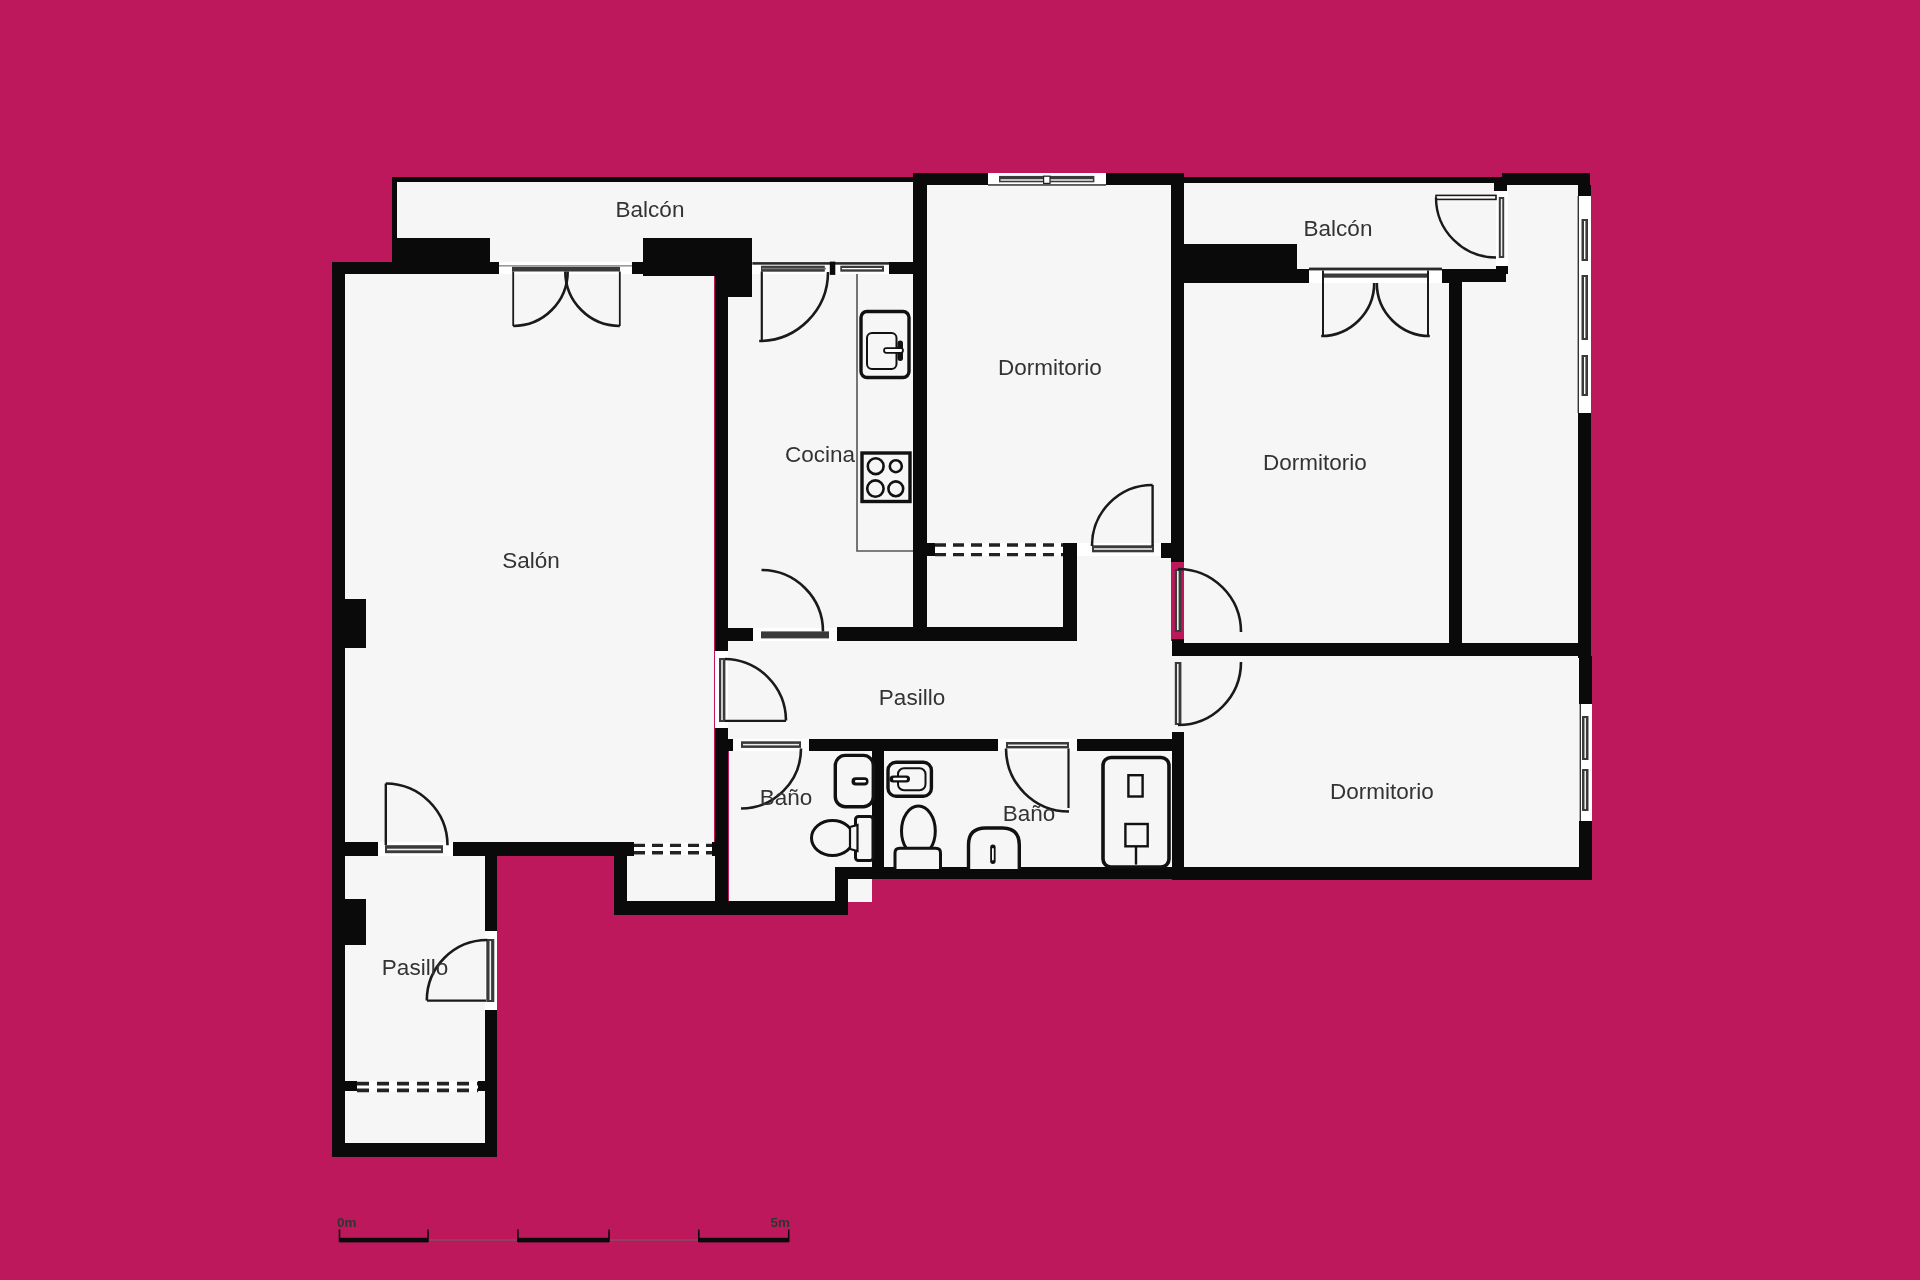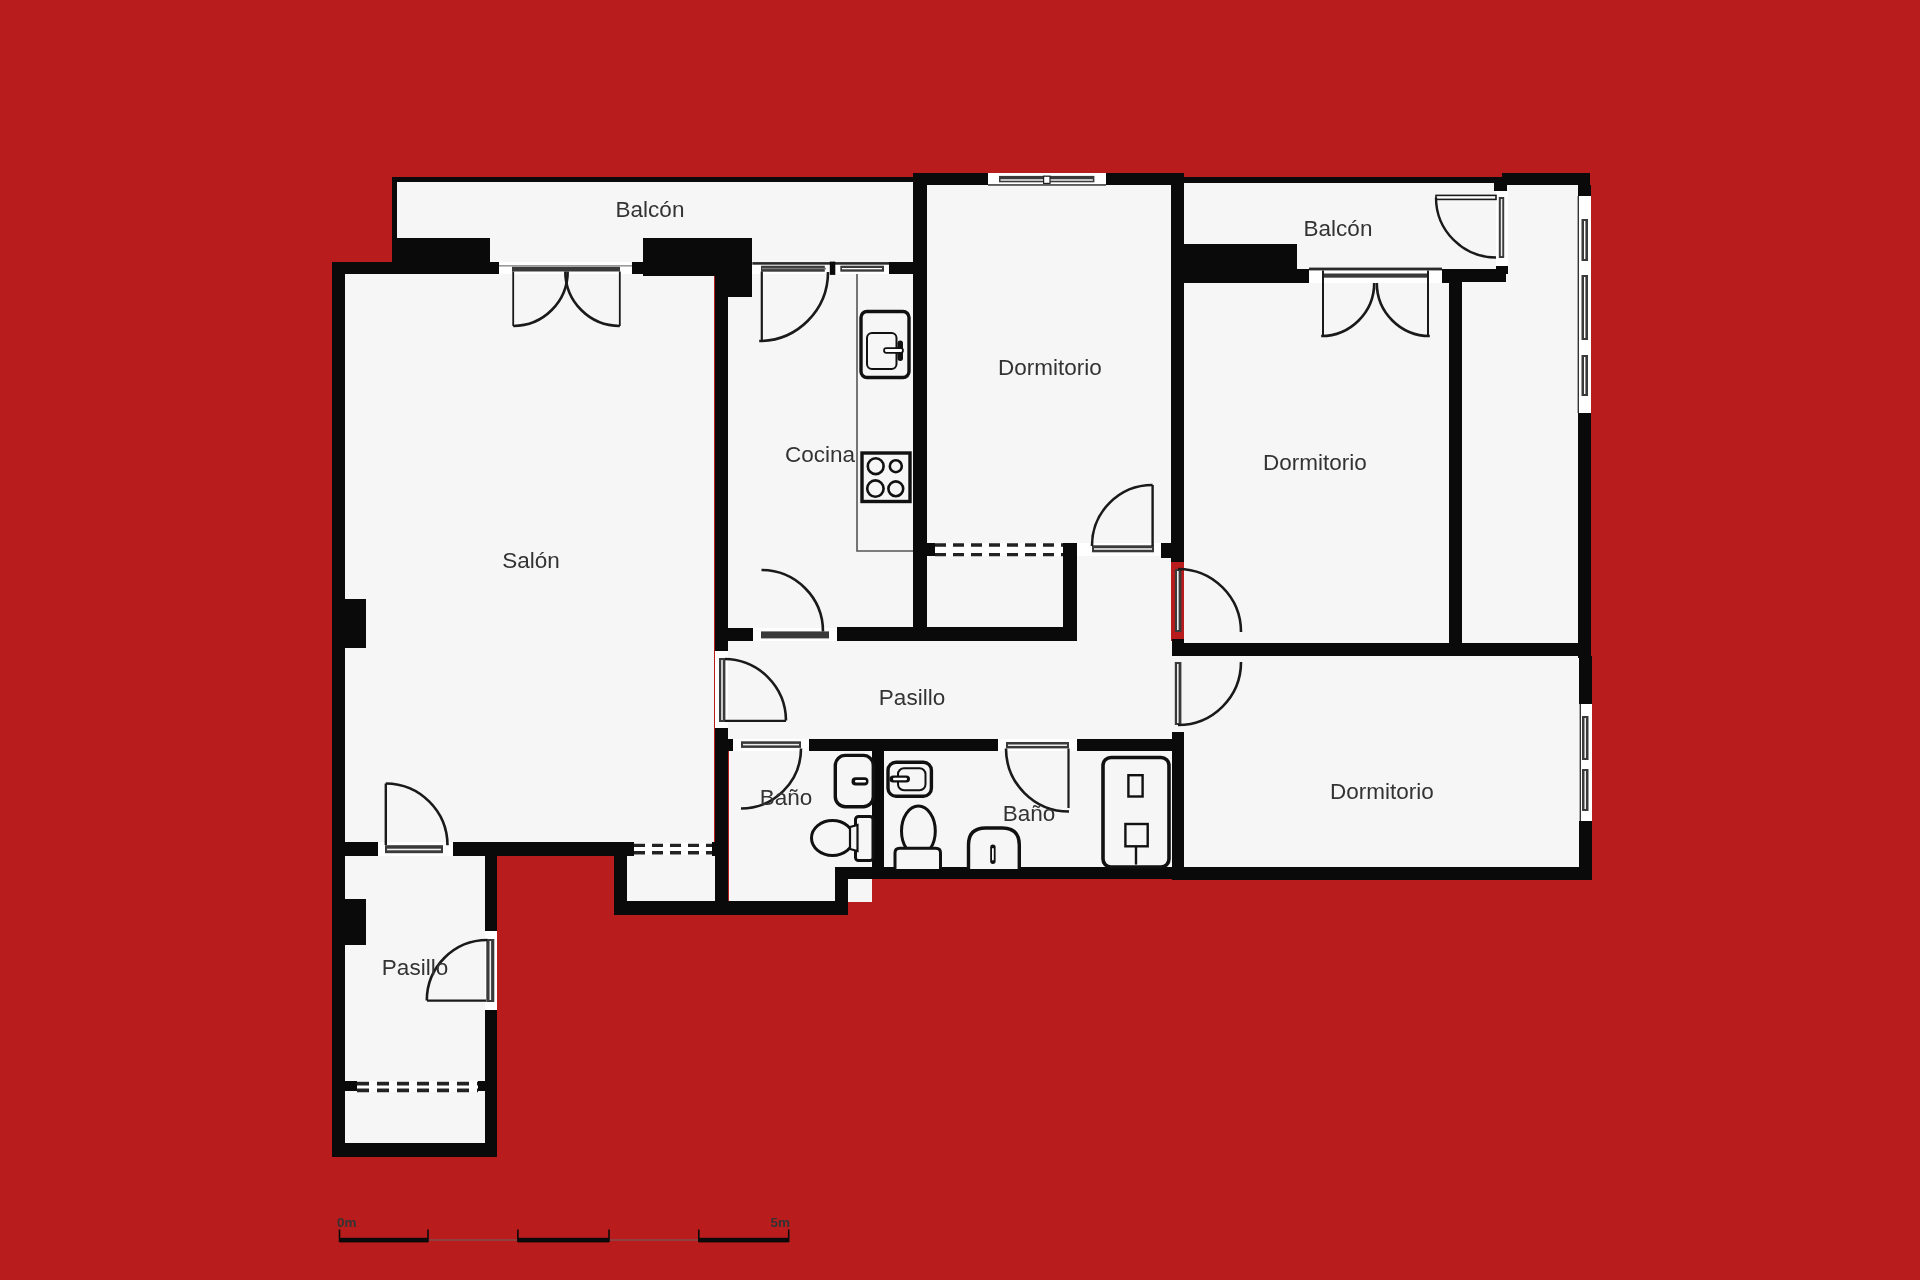--- a/index.html
+++ b/index.html
@@ -1,16 +1,16 @@
 <!DOCTYPE html>
 <html><head>
 <meta charset="utf-8">
 <style>
   html,body{margin:0;padding:0;background:#ffffff;}
-  .wrap{width:1920px;height:1280px;position:relative;background:#b91c1c;overflow:hidden;-webkit-font-smoothing:antialiased;}
+  .wrap{width:1920px;height:1280px;position:relative;background:#be185d;overflow:hidden;-webkit-font-smoothing:antialiased;}
   svg{display:block;filter:blur(0px);}
   text{font-family:"Liberation Sans", sans-serif; fill:#333333; -webkit-font-smoothing:antialiased;}
 </style>
 </head>
 <body>
 <div class="wrap">
 <svg width="1920" height="1280" viewBox="0 0 1920 1280">
 <defs></defs>
 
 <g fill="#f6f6f6" stroke="none">

